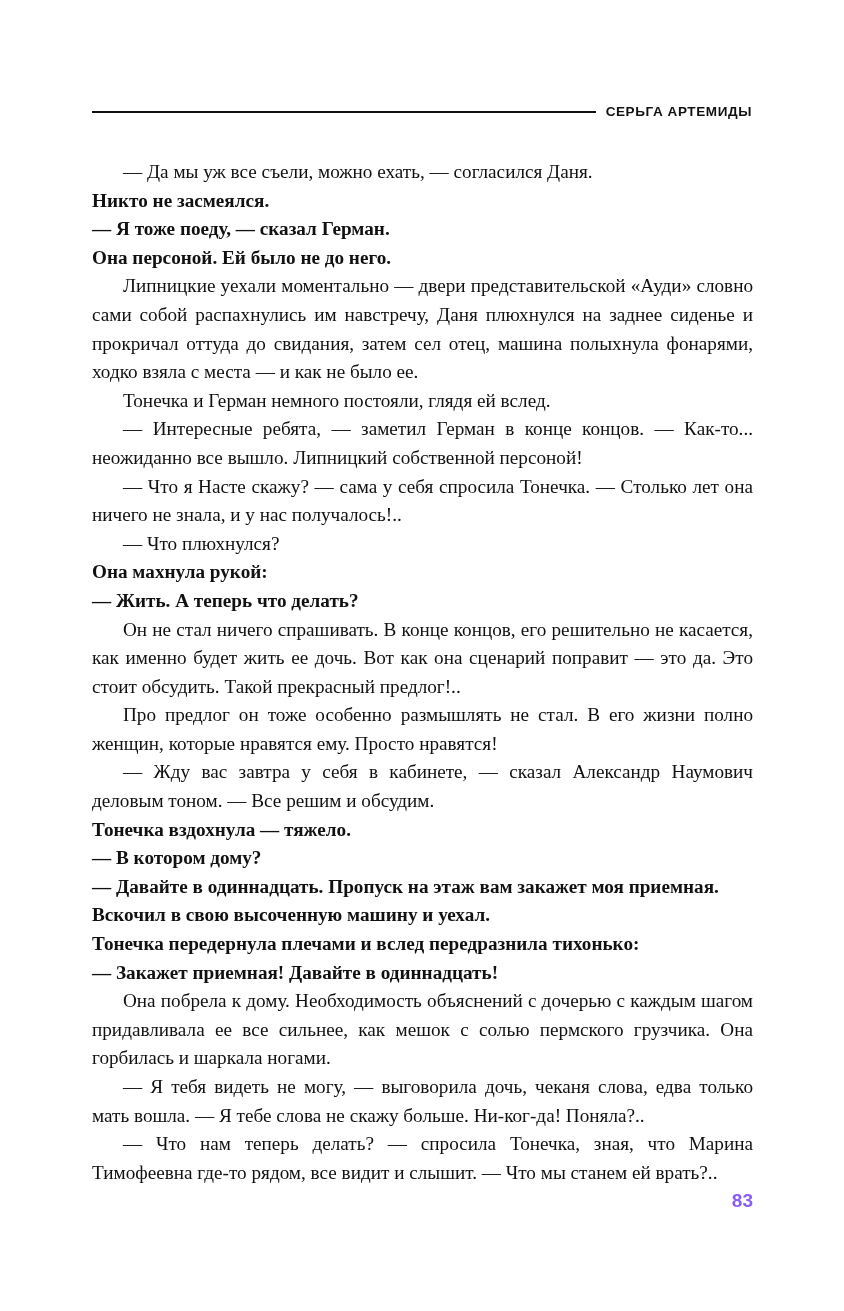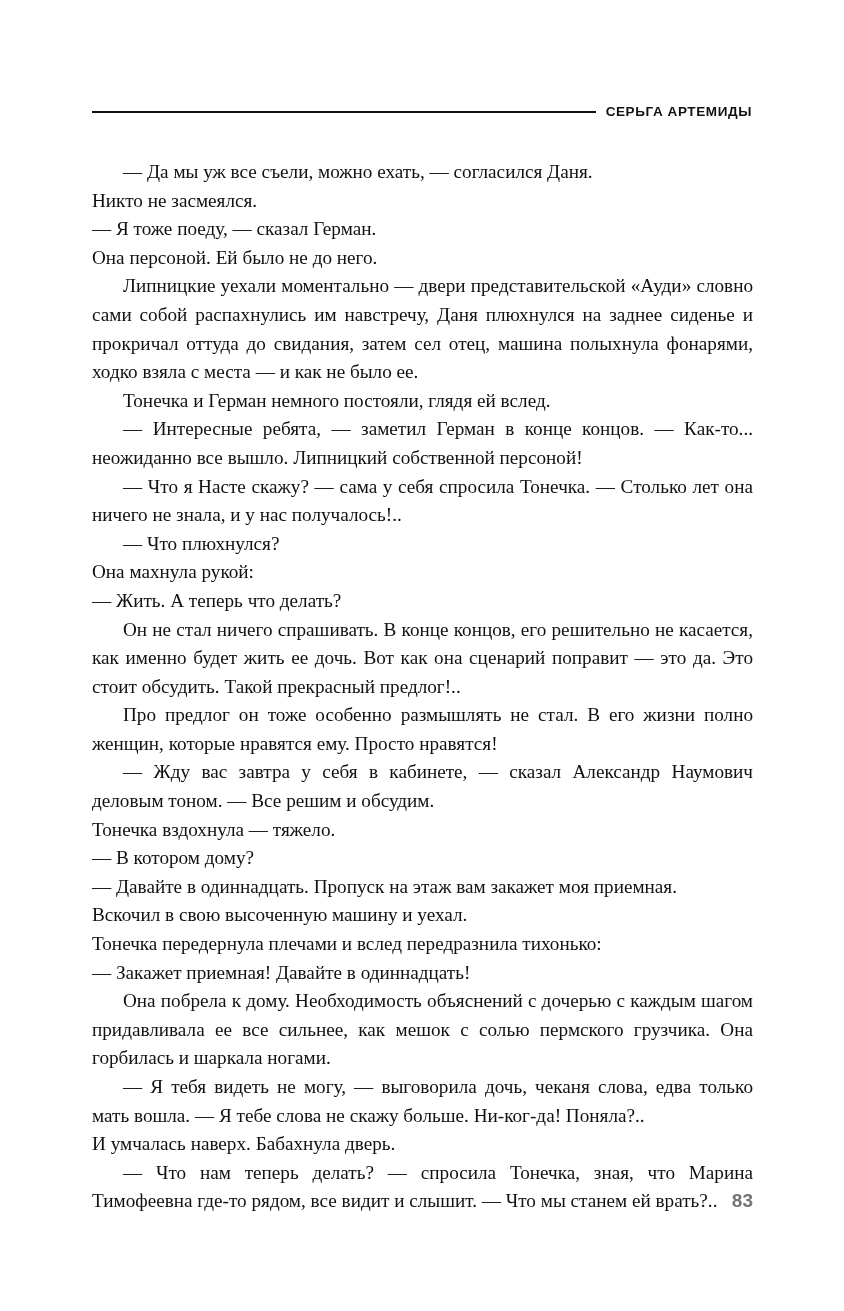--- a/index.html
+++ b/index.html
@@ -61,31 +61,32 @@
     text-justify: inter-word;
     hyphens: manual;
     margin-top: 24px;
   }
   .body-text p {
     margin: 0;
     text-indent: 31px;
   }
   .body-text p.noindent {
     text-indent: 0;
+    font-weight: bold;
   }
   .page-number {
     position: absolute;
     left: 92px;
     top: 1190px;
     width: 661px;
     text-align: right;
     font-family: "Liberation Sans", sans-serif;
     font-size: 19px;
     font-weight: bold;
-    color: #737373;
+    color: #8b5cf6;
   }
 </style>
 </head>
 <body>
 
 <div class="page">
 
   <div class="header">
     <div class="header-rule"></div>
     <div class="header-title">СЕРЬГА АРТЕМИДЫ</div>
@@ -107,19 +108,18 @@
       <p>Про предлог он тоже особенно размышлять не стал. В его жизни полно женщин, которые нравятся ему. Просто нравятся!</p>
       <p>— Жду вас завтра у себя в кабинете, — сказал Александр Наумович деловым тоном. — Все решим и обсудим.</p>
       <p class="noindent">Тонечка вздохнула — тяжело.</p>
       <p class="noindent">— В котором дому?</p>
       <p class="noindent">— Давайте в одиннадцать. Пропуск на этаж вам закажет моя приемная.</p>
       <p class="noindent">Вскочил в свою высоченную машину и уехал.</p>
       <p class="noindent">Тонечка передернула плечами и вслед передразнила тихонько:</p>
       <p class="noindent">— Закажет приемная! Давайте в одиннадцать!</p>
       <p>Она побрела к дому. Необходимость объяснений с дочерью с каждым шагом придавливала ее все сильнее, как мешок с солью пермского грузчика. Она горбилась и шаркала ногами.</p>
       <p>— Я тебя видеть не могу, — выговорила дочь, чеканя слова, едва только мать вошла. — Я тебе слова не скажу больше. Ни-ког-да! Поняла?..</p>
-      <p class="noindent">И умчалась наверх. Бабахнула дверь.</p>
       <p>— Что нам теперь делать? — спросила Тонечка, зная, что Марина Тимофеевна где-то рядом, все видит и слышит. — Что мы станем ей врать?..</p>
     </div>
 
   <div class="page-number">83</div>
 
 </div>
 
 </body></html>

